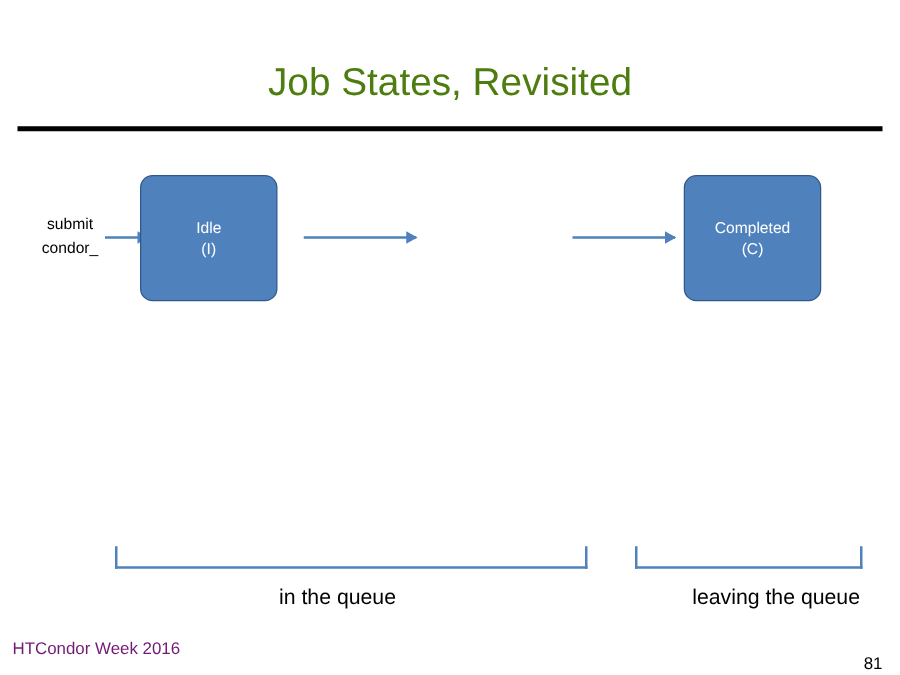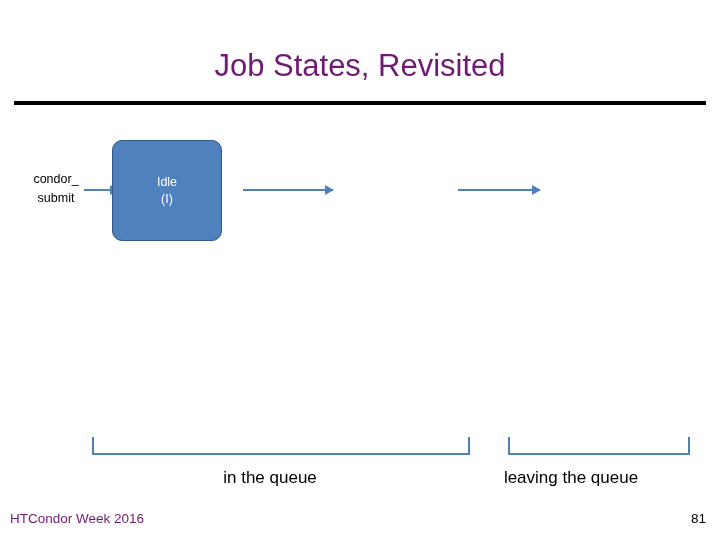--- a/index.html
+++ b/index.html
@@ -16,21 +16,21 @@
   }
 
   
   #slide-title {
     position: absolute;
     top: 48px;
     left: 0;
     width: 720px;
     text-align: center;
     font-size: 31px;
-    color: #701a75;
+    color: #4d7c0f;
     font-family: "Liberation Sans", sans-serif;
     letter-spacing: 0px;
   }
 
   #title-rule {
     position: absolute;
     top: 101px;
     left: 14px;
     width: 692px;
     height: 4px;
@@ -110,65 +110,71 @@
   #brace-queue   { top: 437px; left: 92px;  width: 378px; height: 18px; }
   #brace-leaving { top: 437px; left: 508px; width: 182px; height: 18px; }
 
   .brace-label {
     position: absolute;
     font-size: 17px;
     color: #000000;
     text-align: center;
   }
   #label-queue   { top: 468px; left: 181px; width: 178px; }
-  #label-leaving { top: 468px; left: 482px; width: 178px; }
+  #label-leaving { top: 468px; left: 510px; width: 178px; text-align: right; }
 
   
   #footer-left {
     position: absolute;
     bottom: 14px;
     left: 10px;
     font-size: 13.5px;
     color: #701a75;
   }
   #footer-right {
     position: absolute;
-    bottom: 14px;
+    bottom: 2px;
     right: 14px;
     font-size: 13.5px;
     color: #000000;
   }
 </style>
 </head>
 <body>
 
 <div id="slide-title">Job States, Revisited</div>
 <div id="title-rule"></div>
 
 <div id="diagram">
 
   <div class="submit-label">
+    <div>submit</div>
     <div>condor_</div>
-    <div>submit</div>
   </div>
 
   <div class="arrow" id="arrow-1"></div>
 
   <div class="state-box" id="box-idle">
     <div>
       <div>Idle</div>
       <div>(I)</div>
     </div>
   </div>
 
   <div class="arrow" id="arrow-2"></div>
 
 
   <div class="arrow" id="arrow-3"></div>
 
+  <div class="state-box" id="box-completed">
+    <div>
+      <div>Completed</div>
+      <div>(C)</div>
+    </div>
+  </div>
 
 </div>
 
 <div class="brace" id="brace-queue"></div>
 <div class="brace" id="brace-leaving"></div>
 
 <div class="brace-label" id="label-queue">in the queue</div>
 <div class="brace-label" id="label-leaving">leaving the queue</div>
 
 <div id="footer-left">HTCondor Week 2016</div>

